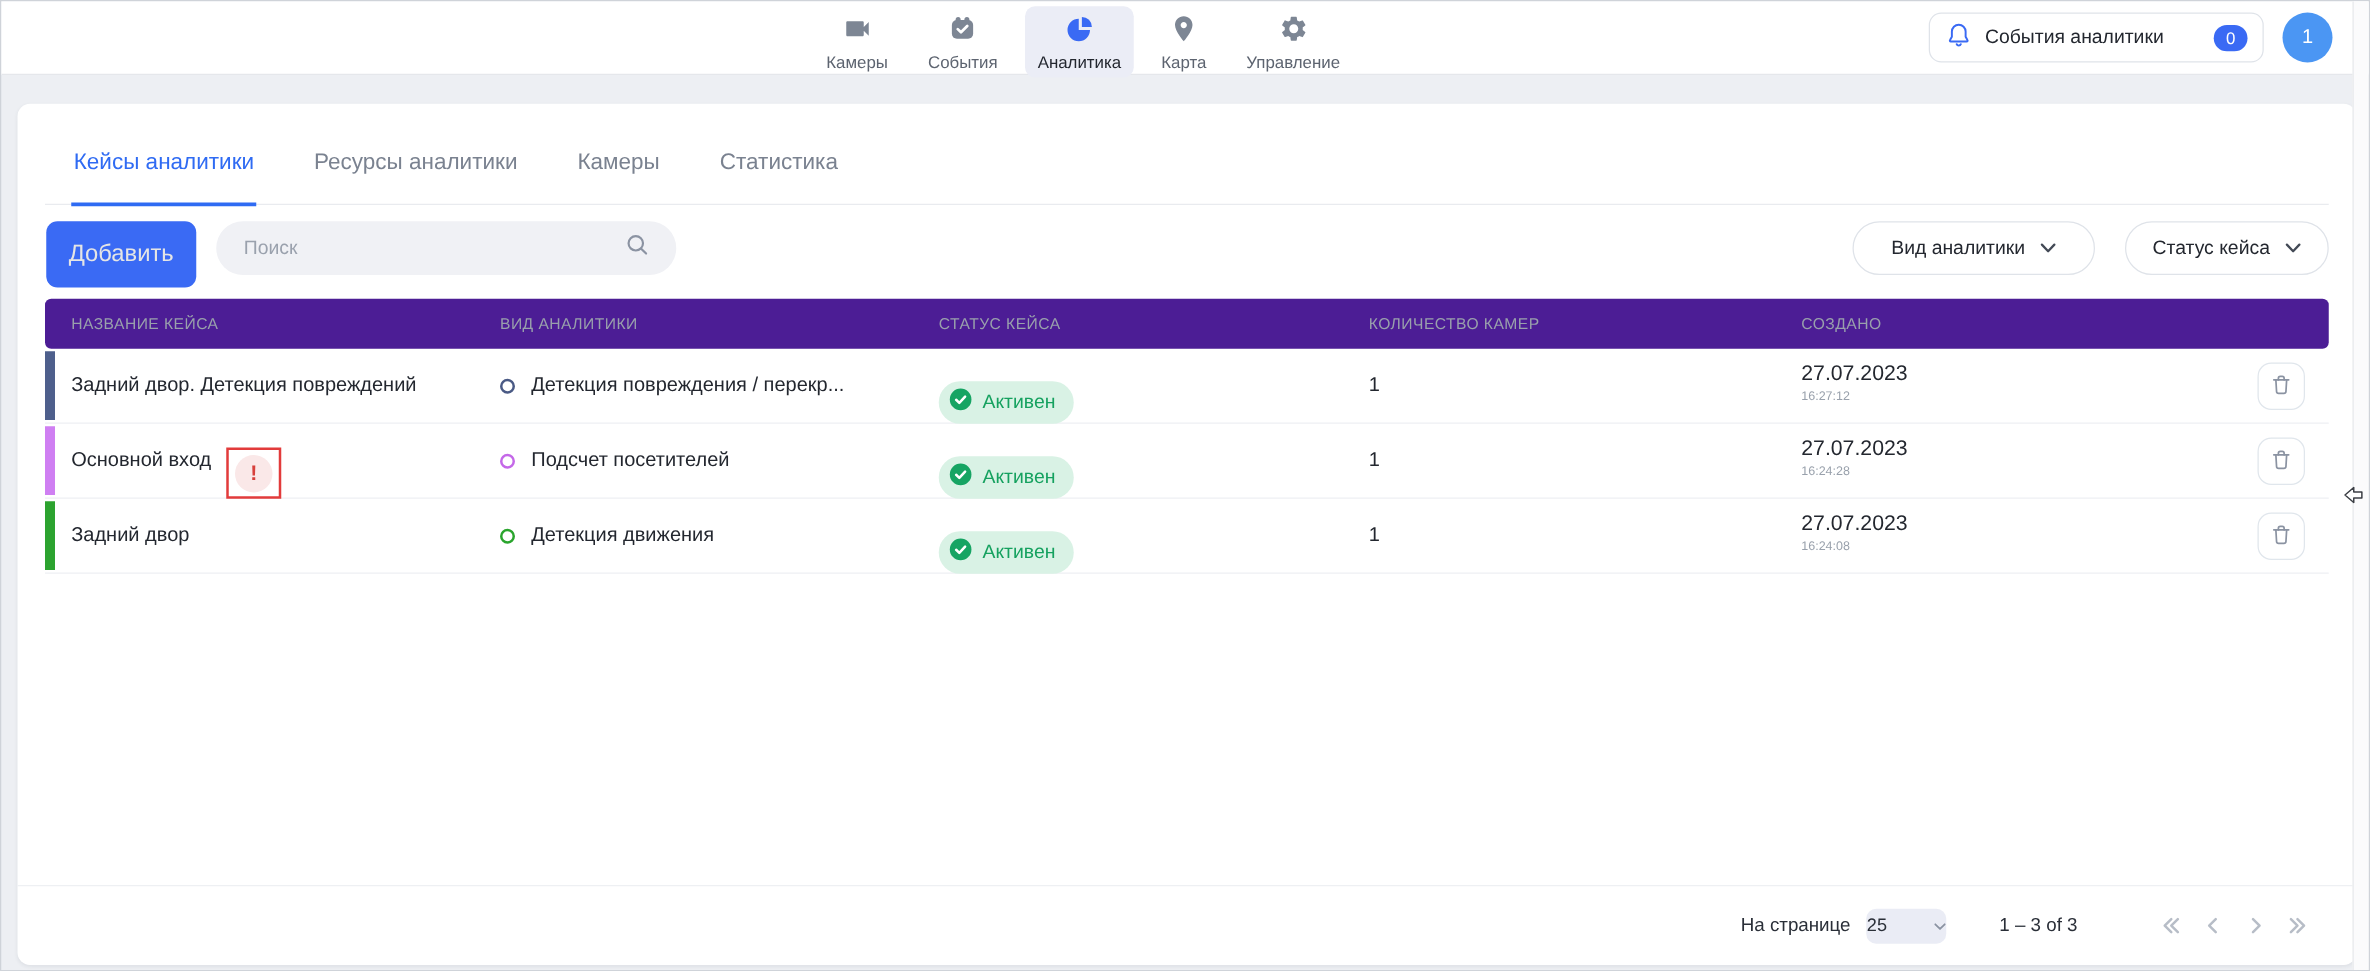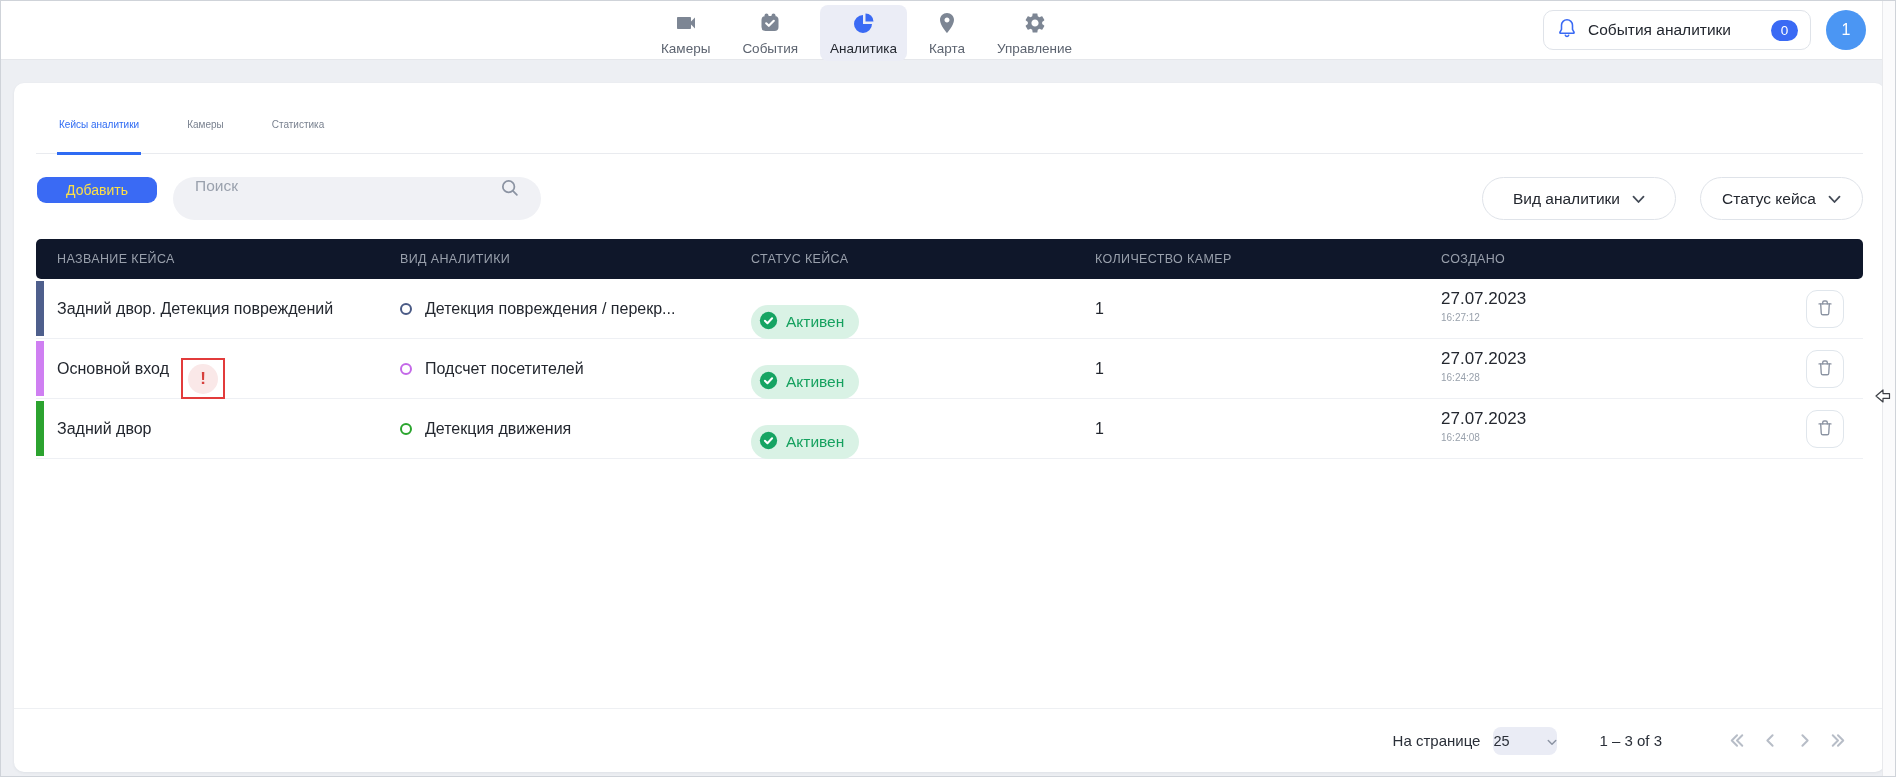--- a/index.html
+++ b/index.html
@@ -27,40 +27,40 @@
   .avatar{ position:absolute; left:1825px; top:9px; width:40px; height:40px; border-radius:50%;
     background:#4b96f3; color:#fff; font-size:16px; display:flex; align-items:center;
     justify-content:center; cursor:pointer; }
 
   
   .card{ position:absolute; left:13px; top:82px; width:1871px; height:689px; background:#fff;
     border-radius:10px; box-shadow:0 1px 3px rgba(40,50,70,.07); }
 
   .tabs{ position:absolute; left:22px; right:22px; top:26px; display:flex; gap:44px;
     padding-left:21px; border-bottom:1px solid #e9ebef; }
-  .tab{ font-size:10px; color:#7a8290; padding:10px 2px 22px; border-bottom:3px solid transparent;
+  .tab{ font-size:18px; color:#7a8290; padding:10px 2px 22px; border-bottom:3px solid transparent;
     margin-bottom:-2px; cursor:pointer; white-space:nowrap; }
   .tab.active{ color:#2f6bf3; border-bottom-color:#2f6bf3; }
 
-  .add-btn{ position:absolute; left:23px; top:94px; width:120px; height:26px; border:none;
-    border-radius:9px; background:#3a6af4; color:#fde047; font-size:14px;
+  .add-btn{ position:absolute; left:23px; top:94px; width:120px; height:53px; border:none;
+    border-radius:9px; background:#3a6af4; color:#e5e5e5; font-size:19px;
     font-family:inherit; cursor:pointer; }
   .search{ position:absolute; left:159px; top:94px; width:368px; height:43px; background:#f0f1f5;
-    border-radius:22px; display:flex; align-items:flex-start; padding:0 20px 0 22px; }
+    border-radius:22px; display:flex; align-items:center; padding:0 20px 0 22px; }
   .search input{ flex:1; border:none; background:transparent; outline:none; font-size:15.5px;
     font-family:inherit; color:#23272f; }
   .search input::placeholder{ color:#9aa1ad; }
   .filter-pill{ position:absolute; top:94px; height:43px; border:1px solid #dfe3e9; background:#fff;
     border-radius:22px; display:flex; align-items:center; justify-content:center; gap:12px;
     font-size:15.5px; color:#23272f; cursor:pointer; }
   .filter-analytics{ left:1468px; width:194px; }
   .filter-status{ left:1686px; width:163px; }
 
   
-  .thead{ position:absolute; left:22px; right:22px; top:156px; height:40px; background:#0f172a;
+  .thead{ position:absolute; left:22px; right:22px; top:156px; height:40px; background:#4c1d95;
     border-radius:5px; }
   .thead span{ position:absolute; top:13px; font-size:12.5px; letter-spacing:.03em; color:#99a0ac; }
   .col-name{ left:21px; } .col-type{ left:364px; } .col-status{ left:715px; }
   .col-cams{ left:1059px; } .col-created{ left:1405px; }
 
   .rows{ position:absolute; left:22px; right:22px; top:196px; }
   .row{ position:relative; height:60px; border-bottom:1px solid #eef0f4; }
   .accent{ position:absolute; left:0; top:2px; bottom:2px; width:8px; }
   .cell-name{ position:absolute; left:21px; top:50%; transform:translateY(-50%); font-size:16px; }
   .cell-type{ position:absolute; left:364px; top:50%; transform:translateY(-50%);
@@ -169,20 +169,21 @@
 
     <div class="avatar">
       <span>1</span>
     </div>
   </div>
 
   <div class="card">
 
     <div class="tabs">
       <div class="tab active">Кейсы аналитики</div>
+      <div class="tab">Ресурсы аналитики</div>
       <div class="tab">Камеры</div>
       <div class="tab">Статистика</div>
     </div>
 
     <button class="add-btn">Добавить</button>
 
     <div class="search">
       <input type="text" placeholder="Поиск" style="">
       <span>
         <svg width="22" height="22" viewBox="0 0 24 24" fill="none" stroke="#8b93a2" stroke-width="1.9" stroke-linecap="round">

